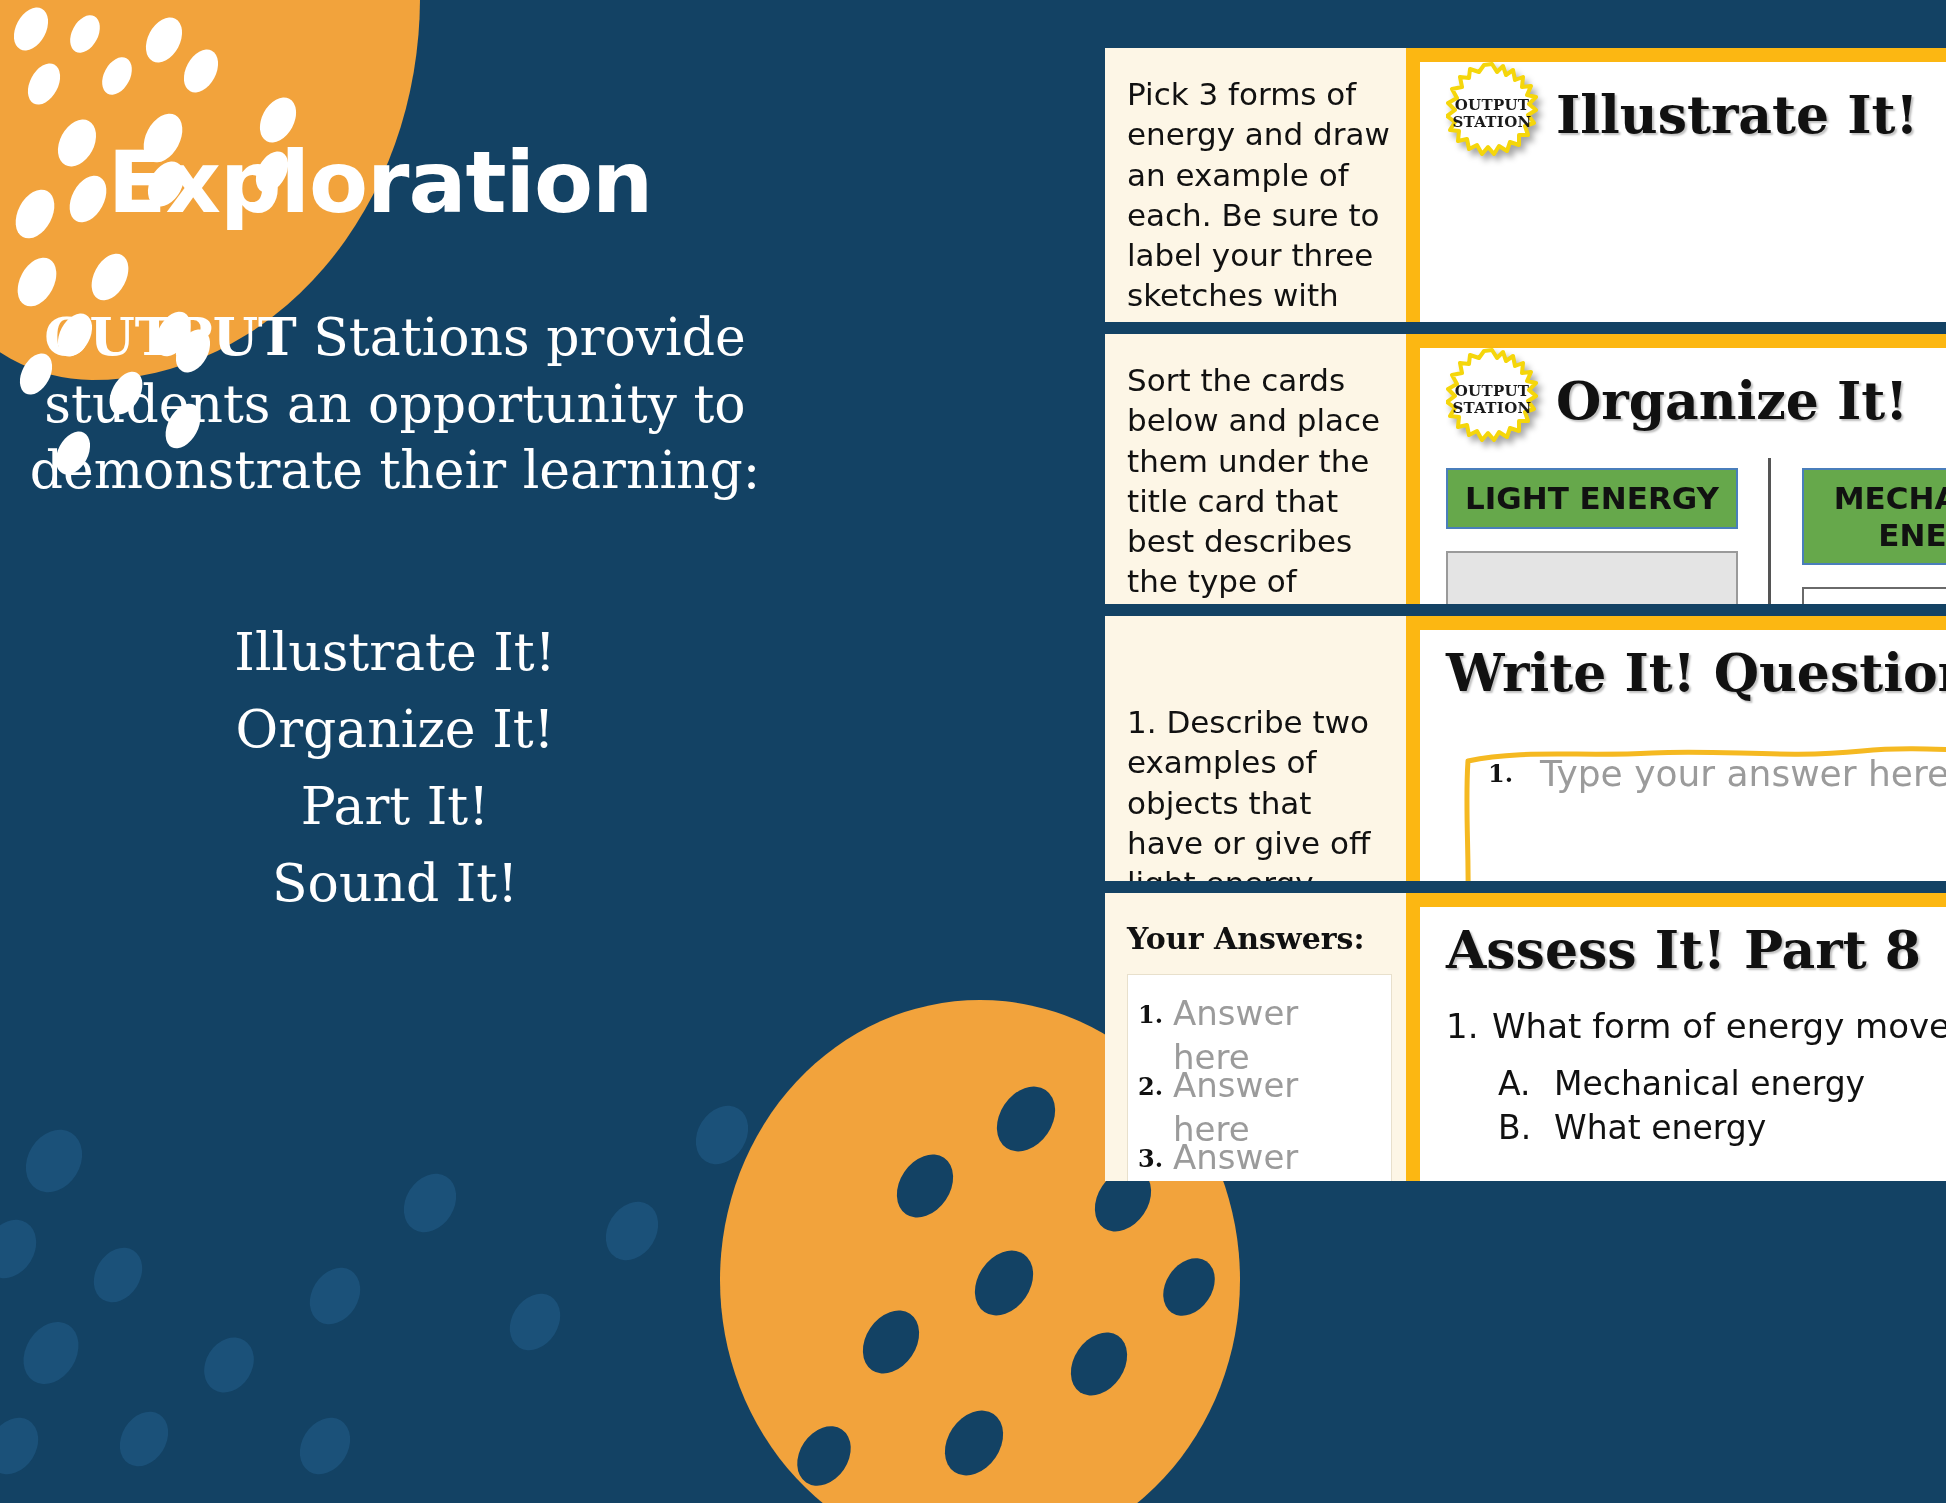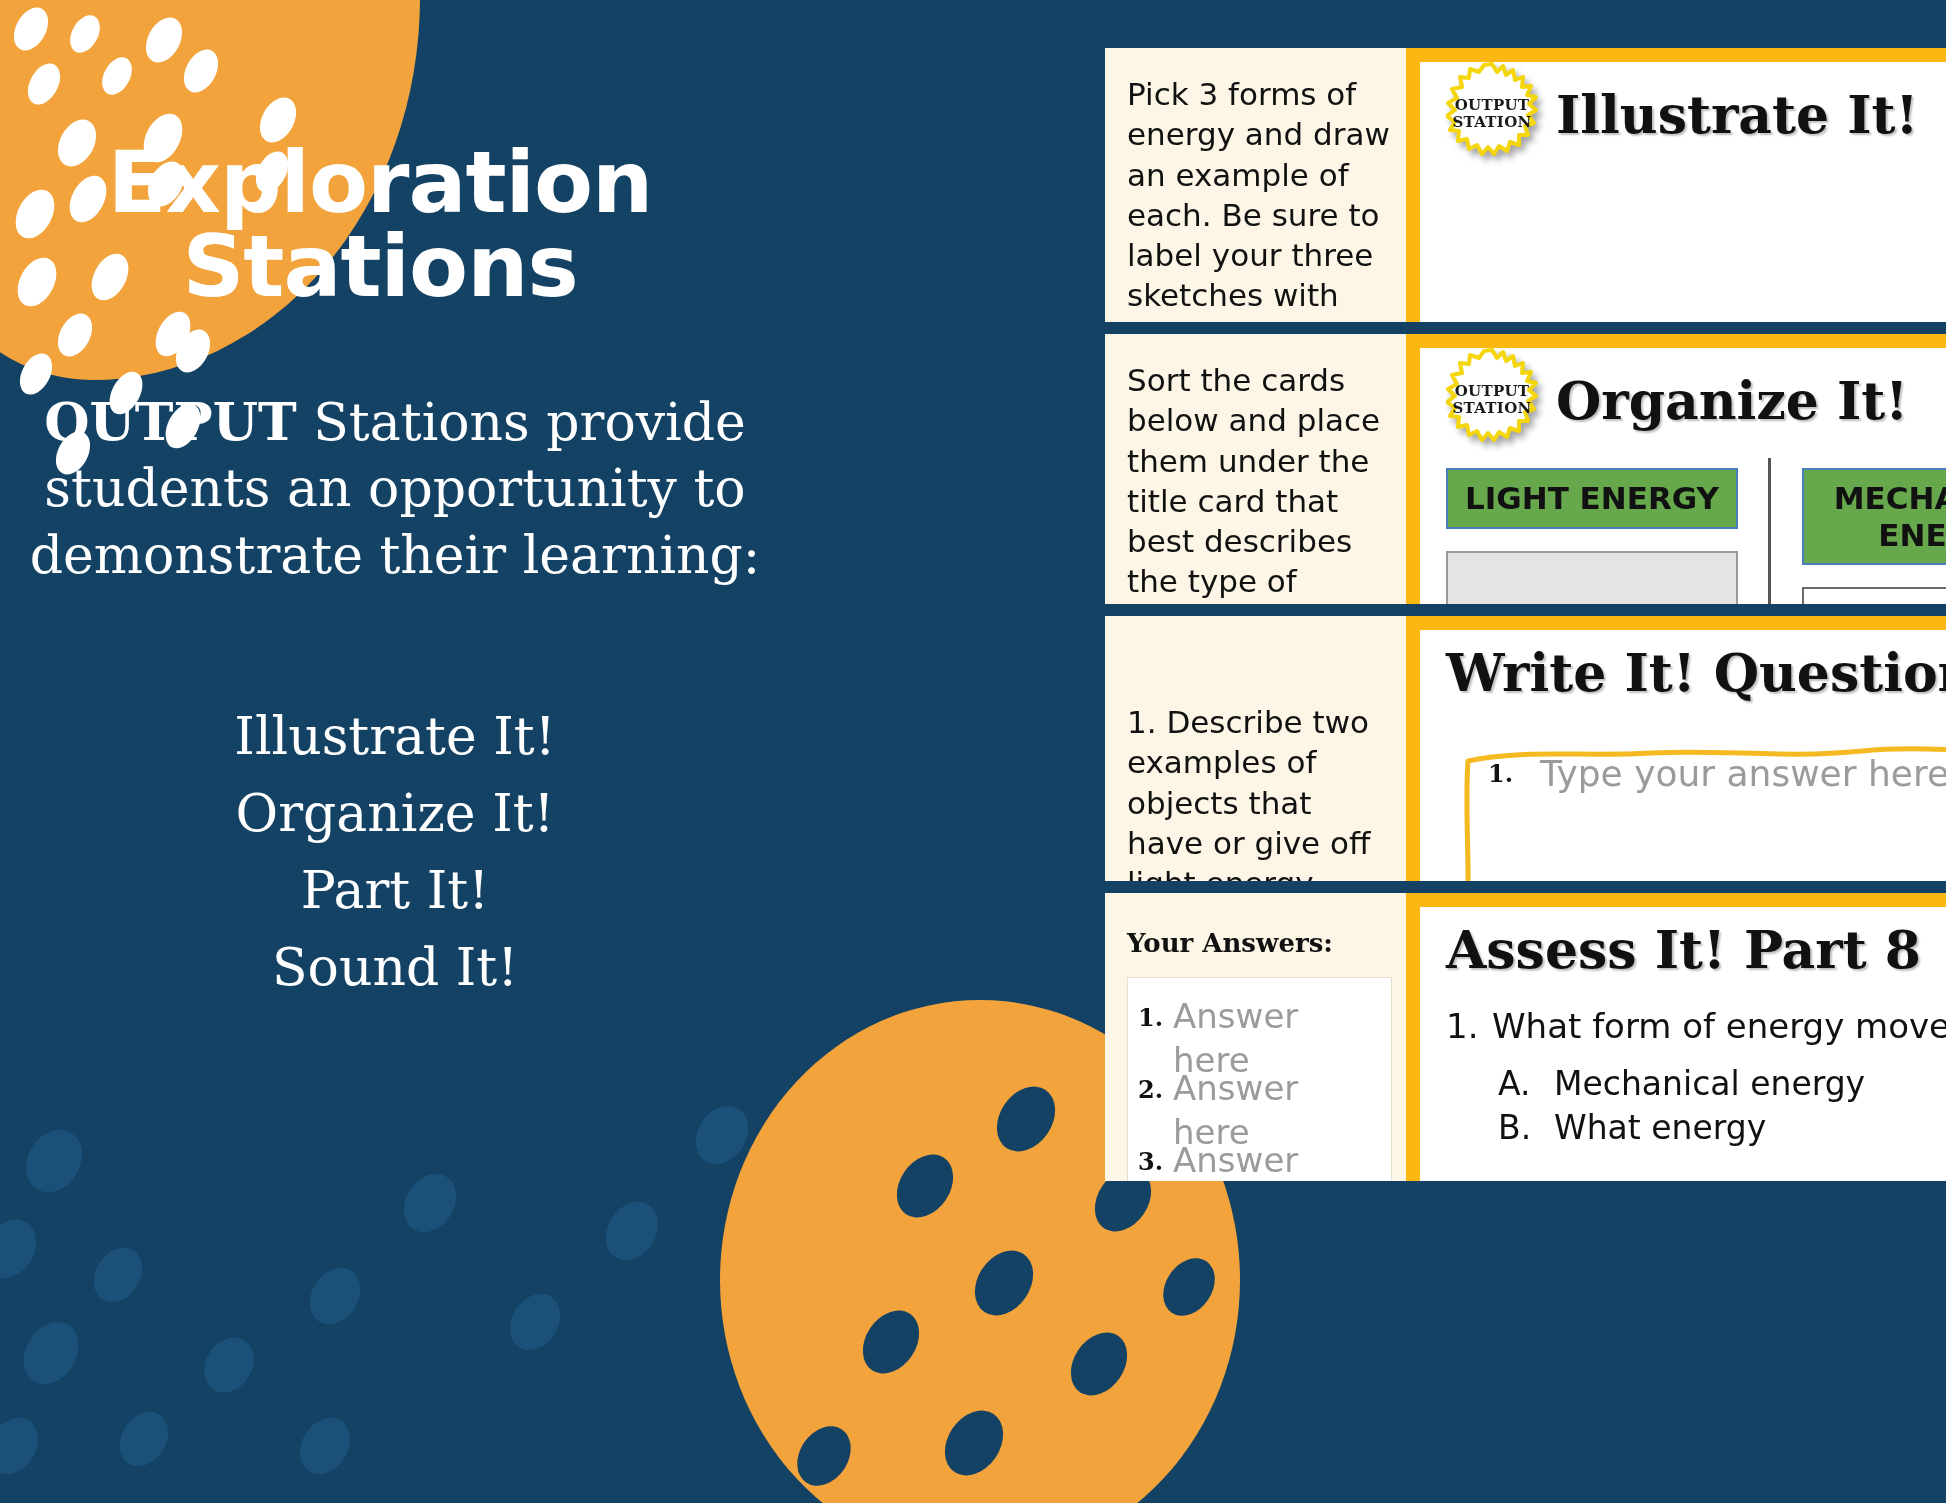--- a/index.html
+++ b/index.html
@@ -135,22 +135,22 @@
   
   .quiz{padding:26px 0 0 26px;font-family:"DejaVu Sans", sans-serif;color:#111;}
   .q-line{font-size:34px;margin-bottom:16px;white-space:nowrap;}
   .q-line .qn{display:inline-block;width:46px;}
   .opts{margin:0 0 22px 52px;}
   .opt{font-size:33px;line-height:1.33;white-space:nowrap;}
   .opt .ol{display:inline-block;width:56px;}
 
   
   .ya-title{
-    font-family:"DejaVu Serif", serif;font-weight:700;font-size:26px;color:#111;
-    margin:16px 0 16px 0;
+    font-family:"DejaVu Serif", serif;font-weight:700;font-size:30px;color:#111;
+    margin:8px 0 16px 0;
   }
   .ya-box{
     background:#ffffff;border:1px solid #e8e0cc;padding:16px 10px;
   }
   .ya-row{
     display:flex;align-items:flex-start;gap:10px;height:72px;
   }
   .ya-n{font-family:"DejaVu Serif", serif;font-weight:700;font-size:24px;color:#111;padding-top:8px;}
   .ya-ph{font-family:"DejaVu Sans", sans-serif;font-size:34px;color:#9b9b9b;}
 </style>
@@ -207,21 +207,20 @@
   <div class="ndot" style="left:866px;top:1308px;width:50px;height:68px;transform:rotate(34deg);"></div>
   <div class="ndot" style="left:1074px;top:1330px;width:50px;height:68px;transform:rotate(34deg);"></div>
   <div class="ndot" style="left:948px;top:1408px;width:52px;height:70px;transform:rotate(34deg);"></div>
   <div class="ndot" style="left:800px;top:1424px;width:48px;height:64px;transform:rotate(34deg);"></div>
   <div class="ndot" style="left:1166px;top:1256px;width:46px;height:62px;transform:rotate(34deg);"></div>
 </div>
 
 <div class="left">
   <div class="title">
     <div>Exploration</div>
-    <div>Stations</div>
   </div>
 
   <div class="blurb">
     <b>OUTPUT</b><span> Stations provide students an opportunity to demonstrate their learning:</span>
   </div>
 
   <div class="station-list">
     <div>Illustrate It!</div>
     <div>Organize It!</div>
     <div>Part It!</div>

